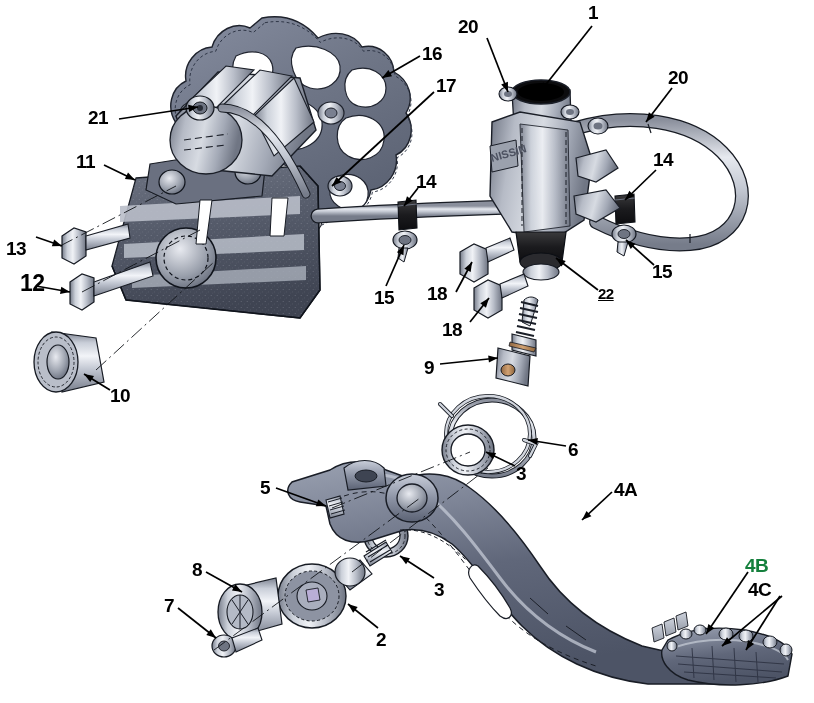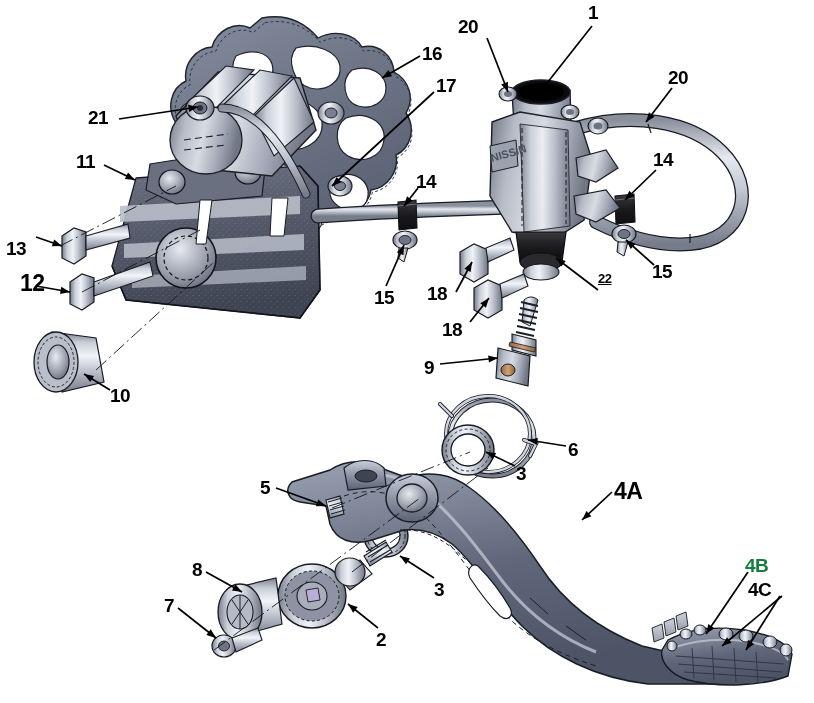--- a/index.html
+++ b/index.html
@@ -474,28 +474,28 @@
       <div class="callout" style="left: 668px; top: 68px; font-size: 19px; color: rgb(0, 0, 0); text-align: right;">20</div>
       <div class="callout" style="left: 88px; top: 108px; font-size: 19px; color: rgb(0, 0, 0);">21</div>
       <div class="callout" style="left: 653px; top: 150px; font-size: 19px; color: rgb(0, 0, 0);">14</div>
       <div class="callout" style="left: 76px; top: 152px; font-size: 19px; color: rgb(0, 0, 0);">11</div>
       <div class="callout" style="left: 416px; top: 172px; font-size: 19px; color: rgb(0, 0, 0);">14</div>
       <div class="callout" style="left: 6px; top: 223px; font-size: 19px; color: rgb(0, 0, 0); margin-top: 16px;">13</div>
       <div class="callout" style="left: 20px; top: 272px; font-size: 23px; color: rgb(0, 0, 0);">12</div>
       <div class="callout" style="left: 652px; top: 262px; font-size: 19px; color: rgb(0, 0, 0);">15</div>
       <div class="callout" style="left: 427px; top: 284px; font-size: 19px; color: rgb(0, 0, 0);">18</div>
       <div class="callout" style="left: 374px; top: 288px; font-size: 19px; color: rgb(0, 0, 0);">15</div>
-      <div class="callout" style="left: 598px; top: 272px; font-size: 13px; color: rgb(0, 0, 0); text-decoration: underline;">22</div>
+      <div class="callout" style="left: 598px; top: 286px; font-size: 15px; color: rgb(0, 0, 0); text-decoration: underline;">22</div>
       <div class="callout" style="left: 442px; top: 320px; font-size: 19px; color: rgb(0, 0, 0);">18</div>
       <div class="callout" style="left: 424px; top: 358px; font-size: 19px; color: rgb(0, 0, 0);">9</div>
       <div class="callout" style="left: 110px; top: 386px; font-size: 19px; color: rgb(0, 0, 0);">10</div>
       <div class="callout" style="left: 568px; top: 440px; font-size: 19px; color: rgb(0, 0, 0);">6</div>
       <div class="callout" style="left: 516px; top: 464px; font-size: 19px; color: rgb(0, 0, 0);">3</div>
       <div class="callout" style="left: 260px; top: 478px; font-size: 19px; color: rgb(0, 0, 0);">5</div>
-      <div class="callout" style="left: 614px; top: 480px; font-size: 23px; color: rgb(0, 0, 0);">4A</div>
+      <div class="callout" style="left: 614px; top: 480px; font-size: 19px; color: rgb(0, 0, 0);">4A</div>
       <div class="callout" style="left: 192px; top: 560px; font-size: 19px; color: rgb(0, 0, 0);">8</div>
       <div class="callout" style="left: 745px; top: 556px; font-size: 19px; color: #15803d;">4B</div>
       <div class="callout" style="left: 434px; top: 580px; font-size: 19px; color: rgb(0, 0, 0);">3</div>
       <div class="callout" style="left: 748px; top: 580px; font-size: 19px; color: rgb(0, 0, 0);">4C</div>
       <div class="callout" style="left: 376px; top: 630px; font-size: 19px; color: rgb(0, 0, 0);">2</div>
       <div class="callout" style="left: 164px; top: 596px; font-size: 19px; color: rgb(0, 0, 0);">7</div>
     </div>
 
 </div>
 

